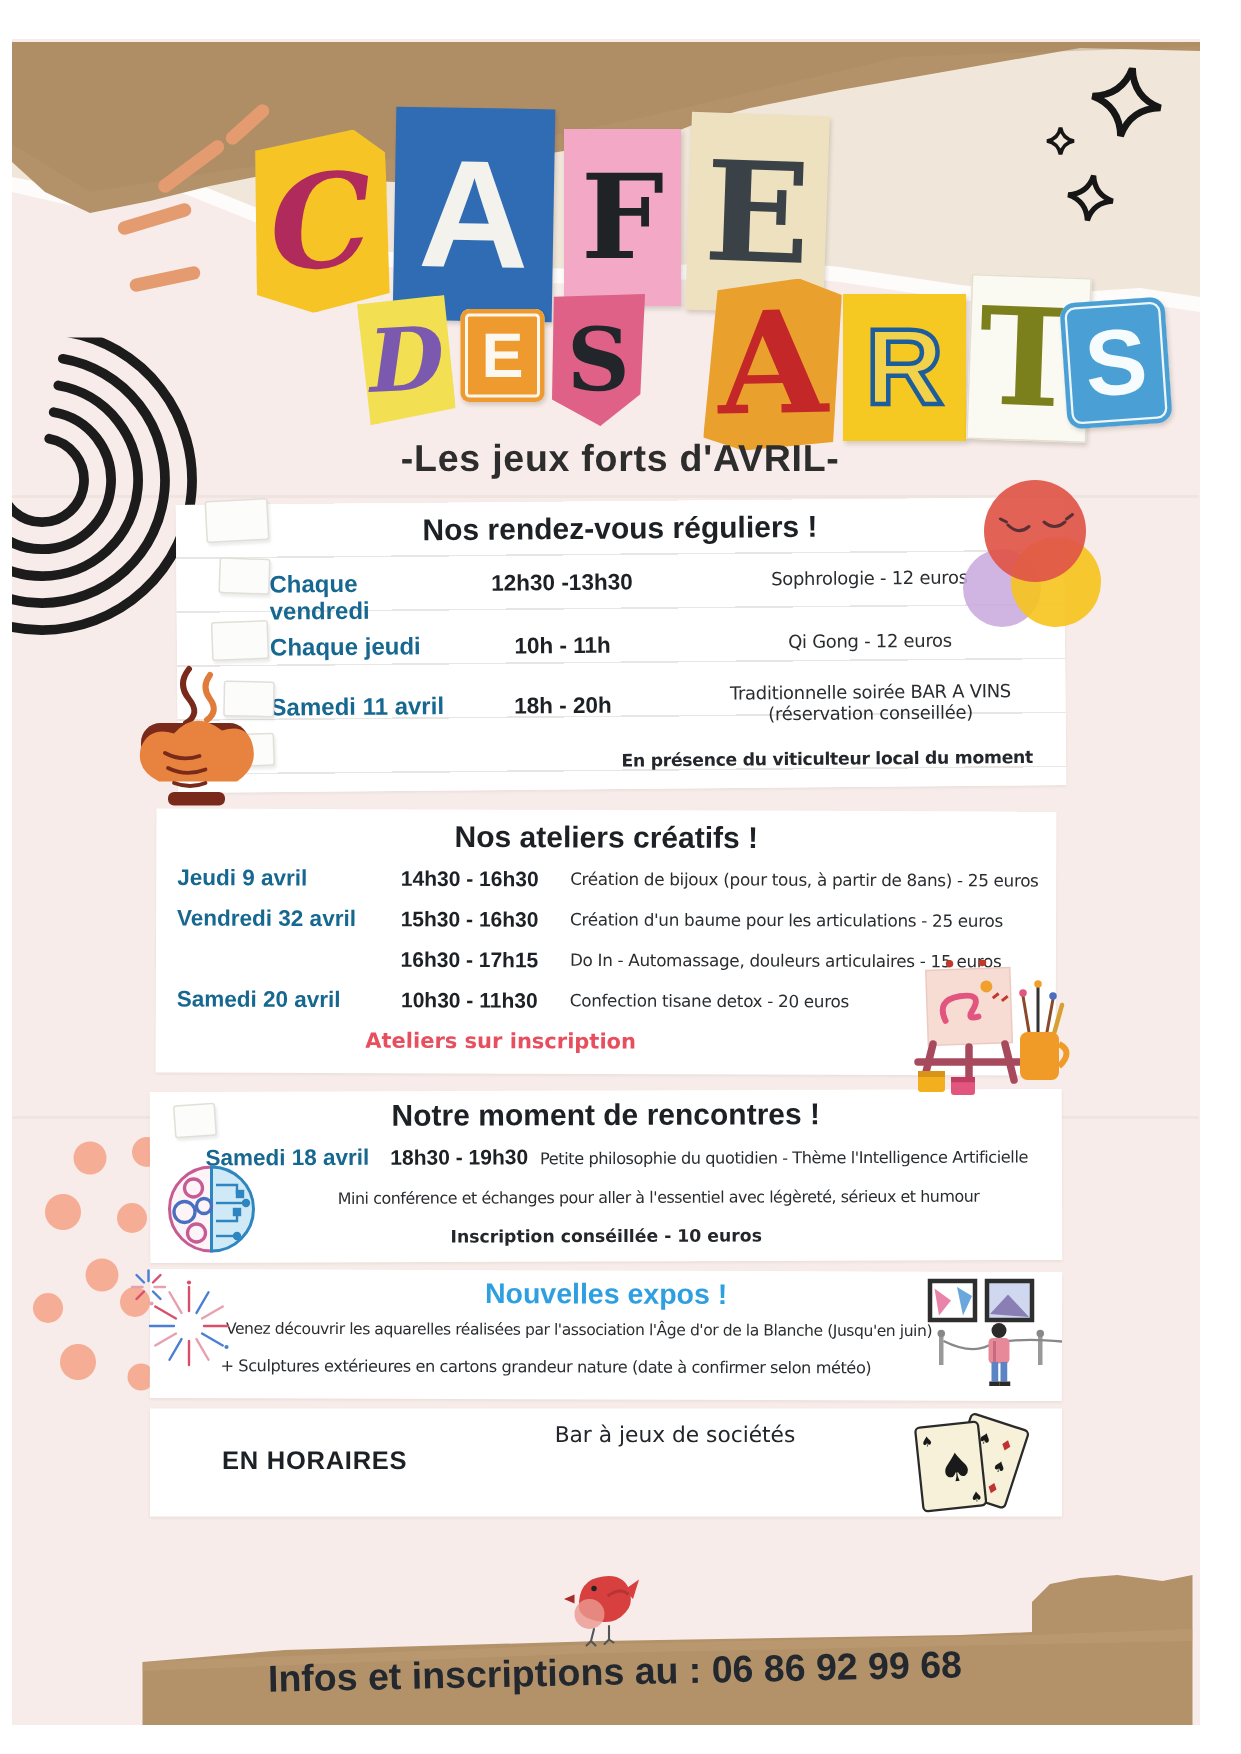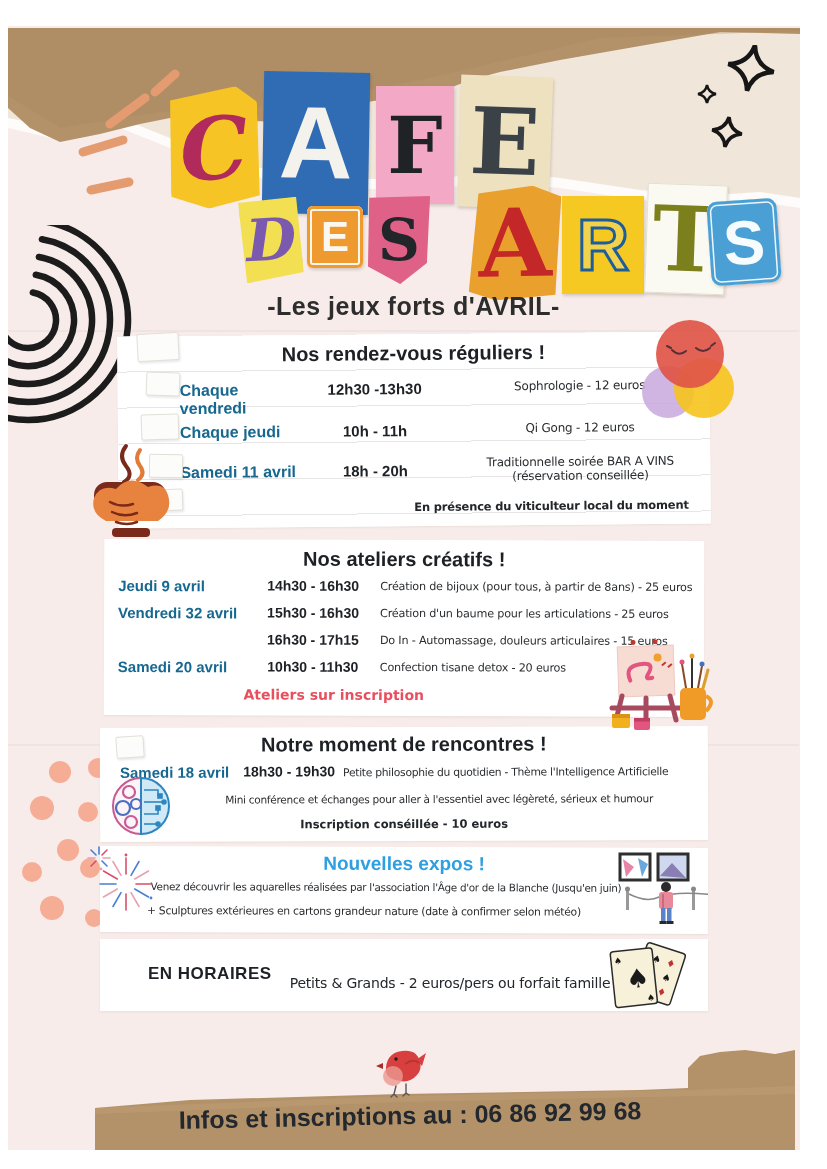--- a/index.html
+++ b/index.html
@@ -66,21 +66,21 @@
   .b2day{width:150px;padding-left:14px;box-sizing:border-box;
          font:800 15px "Liberation Sans",sans-serif;color:#176890;white-space:nowrap;}
   .b2time{width:118px;text-align:center;font:800 14px "Liberation Sans",sans-serif;color:#1d2125;white-space:nowrap;}
   .b2desc{flex:1;padding-left:8px;font:400 11.2px "DejaVu Sans",sans-serif;color:#2a2d30;
           letter-spacing:-.2px;white-space:nowrap;padding-top:2px;}
   #b2note{position:absolute;left:0;right:140px;top:147px;text-align:center;
           font:700 14px "DejaVu Sans",sans-serif;color:#e84f5e;}
   #box3{left:100px;top:727px;width:608px;height:114px;transform:rotate(-.2deg);}
   #box3 h2{padding-top:6px;}
   #b3row{position:absolute;left:0;top:36px;display:flex;white-space:nowrap;}
-  #b3day{padding-left:20px;font:800 15px "Liberation Sans",sans-serif;color:#176890;}
+  #b3day{padding-left:37px;font:800 15px "Liberation Sans",sans-serif;color:#176890;}
   #b3time{padding-left:14px;font:800 14px "Liberation Sans",sans-serif;color:#1d2125;}
   #b3desc{padding-left:8px;font:400 10.8px "DejaVu Sans",sans-serif;color:#2a2d30;
           letter-spacing:-.3px;padding-top:3px;}
   #b3line2{position:absolute;left:90px;right:20px;top:66px;text-align:center;white-space:nowrap;
            font:400 10.6px "DejaVu Sans",sans-serif;color:#2a2d30;letter-spacing:-.3px;}
   #b3line3{position:absolute;left:0;right:0;top:90px;text-align:center;
            font:700 11.5px "DejaVu Sans",sans-serif;color:#23262a;}
   #box4{left:100px;top:847px;width:608px;height:86px;transform:rotate(.2deg);}
   #box4 h2{padding-top:6px;color:#2e9fe0;font-size:19px;}
   #b4line1{position:absolute;left:40px;right:76px;top:34px;text-align:center;white-space:nowrap;
@@ -407,21 +407,21 @@
     <rect x="41" y="40" width="14" height="17" rx="3" fill="#e8899a"></rect>
     <line x1="45" y1="42" x2="45" y2="56" stroke="#c96b7e" stroke-width="2"></line>
     <rect x="43" y="56" width="4.5" height="13" fill="#5b84c4"></rect>
       <rect x="49" y="56" width="4.5" height="13" fill="#5b84c4"></rect>
     <rect x="41.5" y="69" width="7" height="3" fill="#2a2a2a"></rect>
       <rect x="48.5" y="69" width="7" height="3" fill="#2a2a2a"></rect>
   </svg>
 
   <div id="box5" class="card">
     <div id="b5label">EN HORAIRES</div>
-    <div id="b5line2">Petits &amp; Grands - 2 euros/pers ou forfait famille</div>
+    <div id="b5line1">Bar à jeux de sociétés</div>
   </div>
 
   <svg class="deco" style="left:602px;top:938px" width="98" height="78" font-family="DejaVu Sans, sans-serif">
     <g transform="translate(46,4) rotate(18)">
       <rect x="0" y="0" width="40" height="54" rx="3" fill="#f7f1da" stroke="#2a2a2a" stroke-width="1.5"></rect>
       <text x="9" y="17" font-size="10" fill="#1a1a1a">♠</text>
       <text x="24" y="17" font-size="10" fill="#c03333">♦</text>
       <text x="9" y="32" font-size="10" fill="#c03333">♦</text>
       <text x="24" y="32" font-size="10" fill="#1a1a1a">♠</text>
       <text x="9" y="47" font-size="10" fill="#1a1a1a">♠</text>

